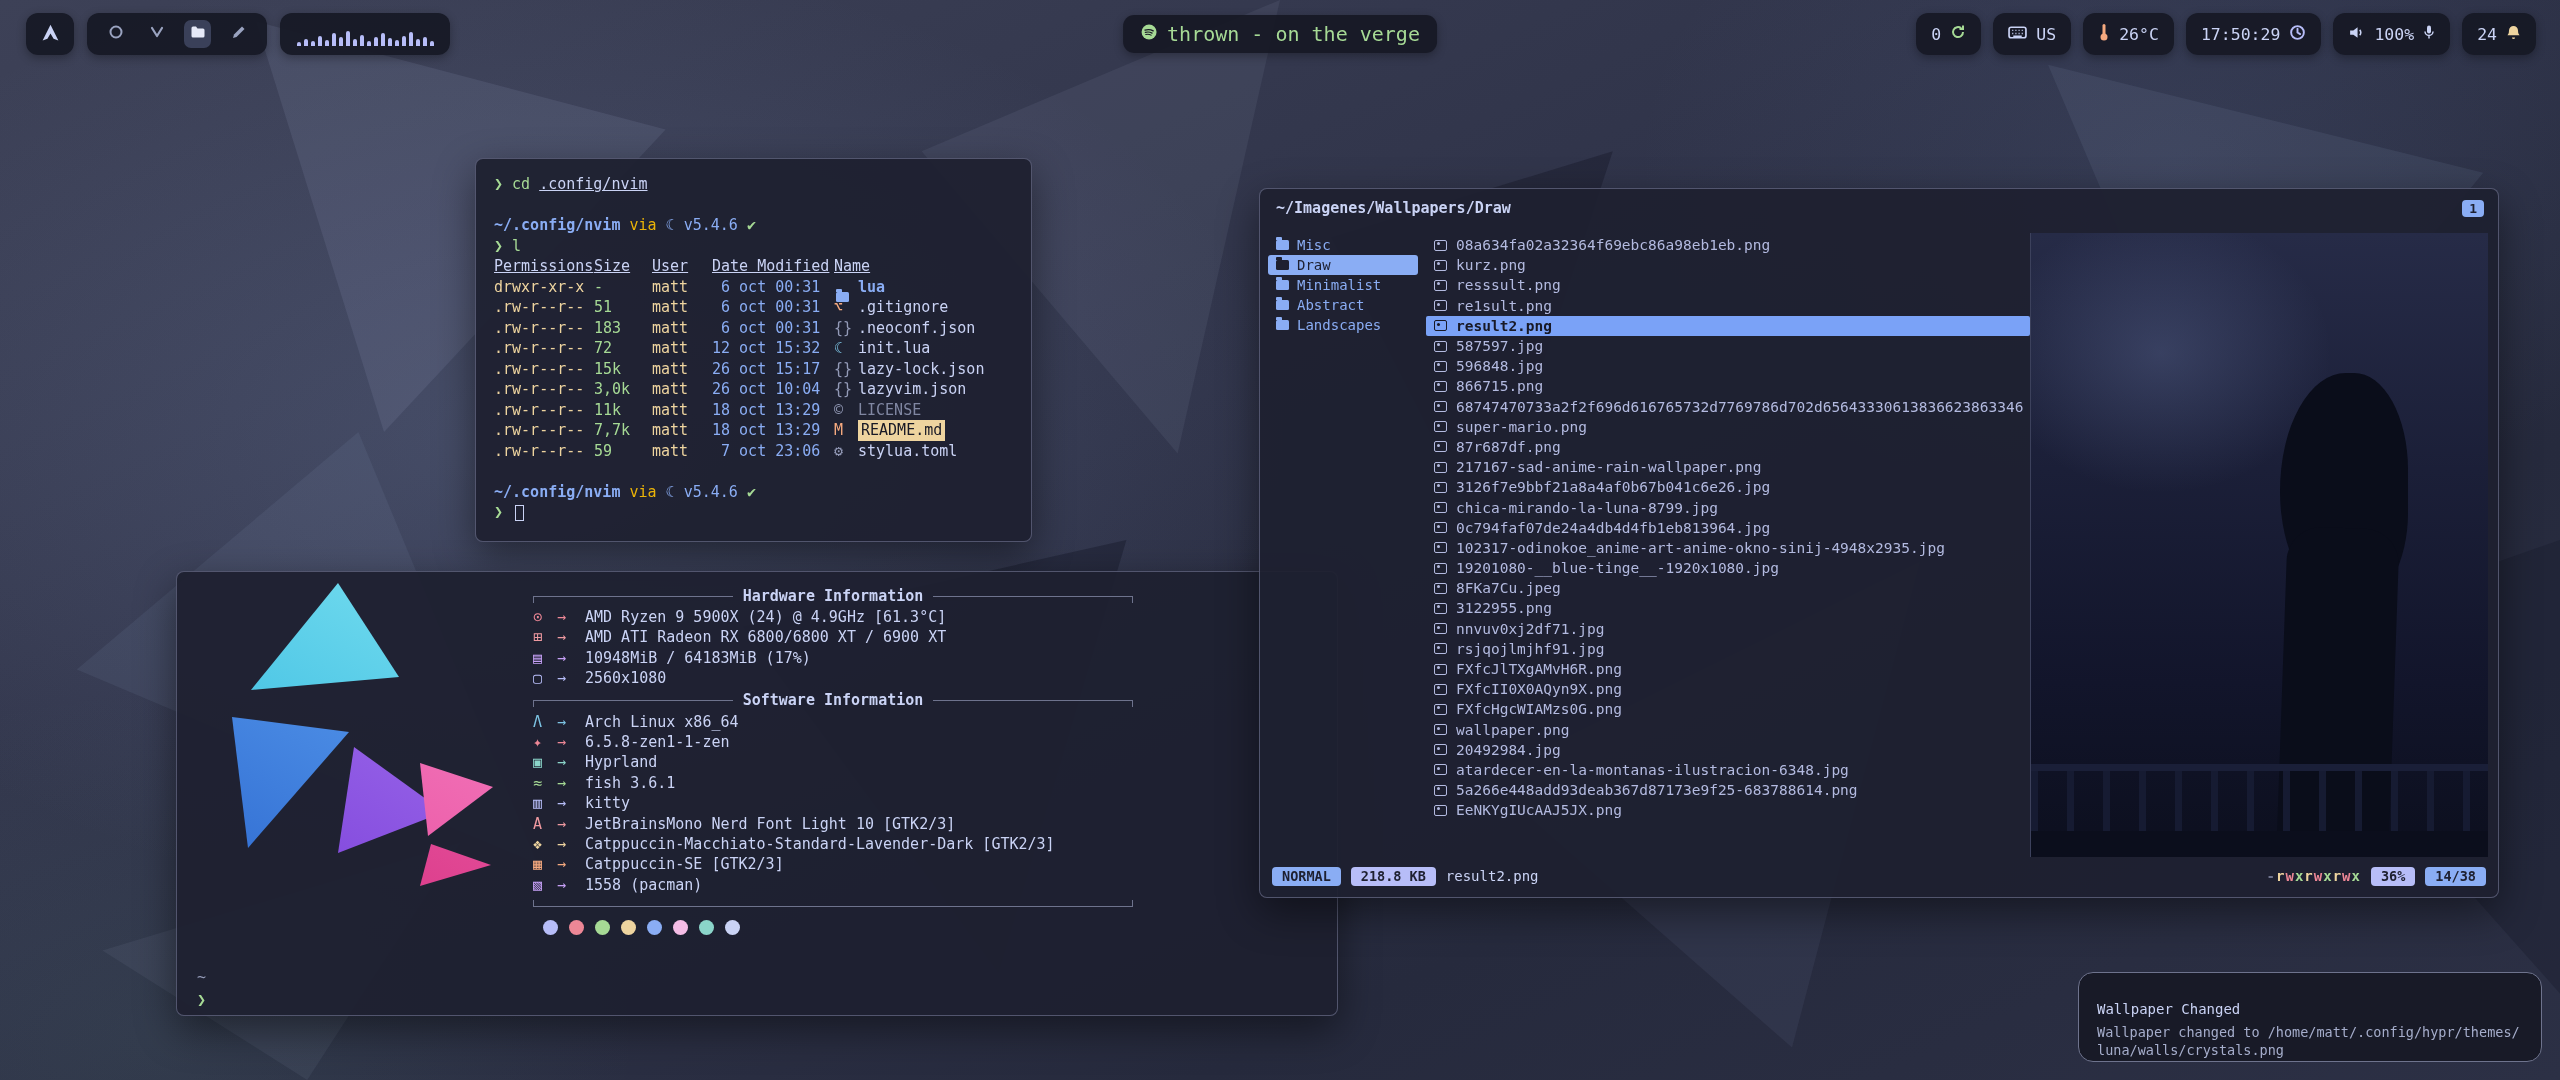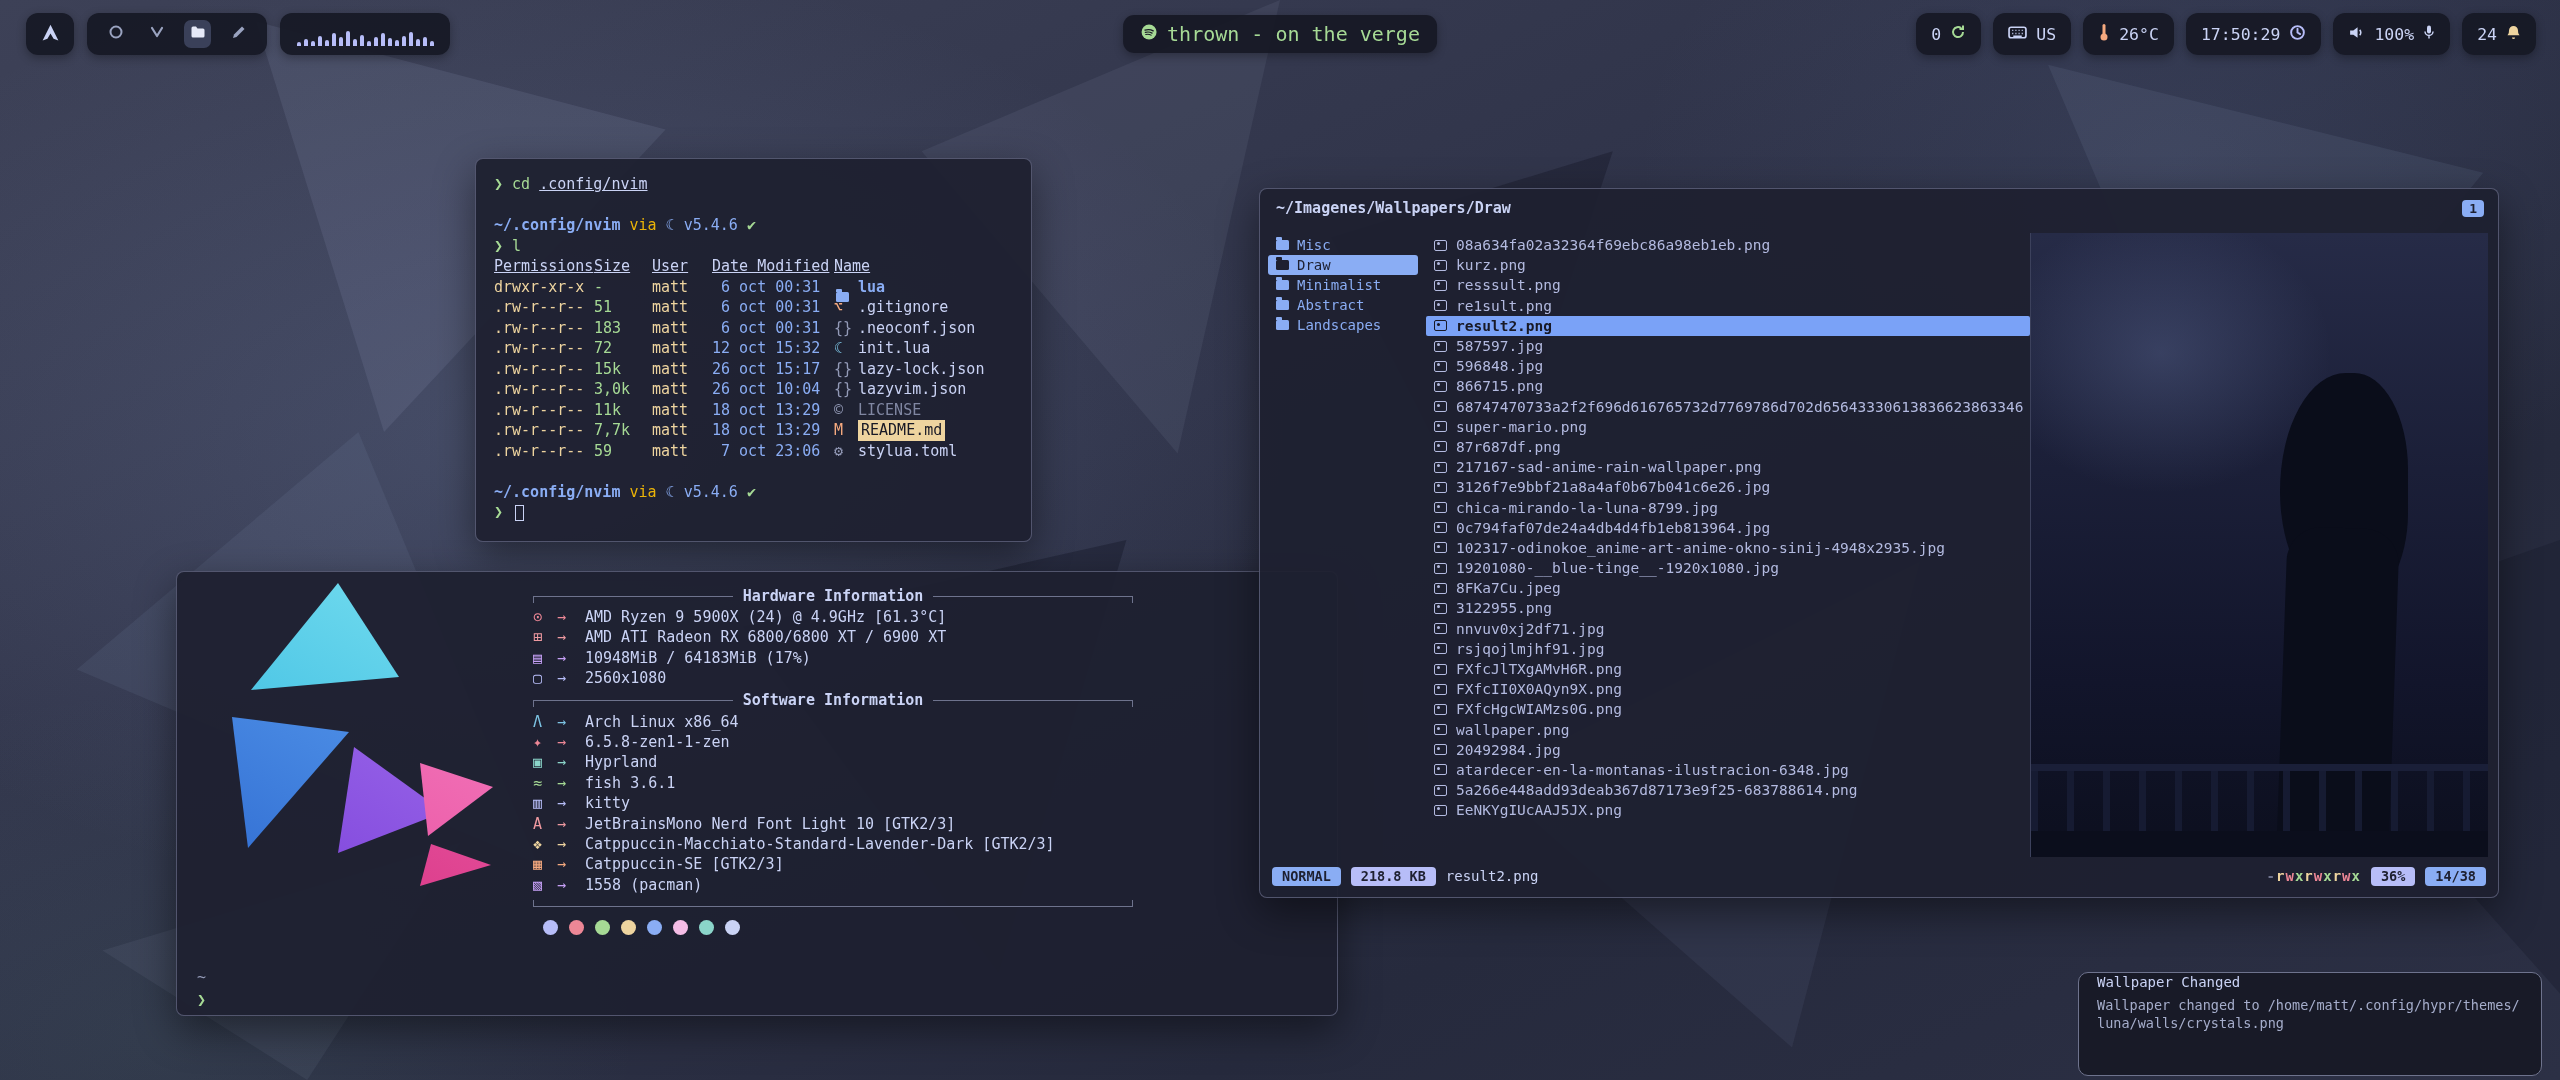--- a/index.html
+++ b/index.html
@@ -130,22 +130,22 @@
   .b-mode{background:#8aadf4}
   .b-size{background:#b7bdf8}
   .b-pct{background:#b7bdf8}
   .b-pos{background:#8aadf4}
   .fm-file{color:#cad3f5}
   .fm-sp{flex:1}
   .fm-perms{font-weight:bold;letter-spacing:1px}
   .p-dim{color:#6e738d}.p-y{color:#eed49f}.p-r{color:#ed8796}.p-g{color:#a6da95}
 
   
-  .notif{position:absolute;left:2078px;top:972px;width:464px;height:104px;background:rgba(24,26,38,0.97);
-         border:1px solid #6e738d;border-radius:10px;padding:1px 18px}
+  .notif{position:absolute;left:2078px;top:972px;width:464px;height:90px;background:rgba(24,26,38,0.97);
+         border:1px solid #6e738d;border-radius:15px;padding:28px 18px}
   .notif-title{color:#cad3f5;font-size:14px;margin-bottom:6px}
   .notif-body{color:#a5adcb;font-size:13.5px;line-height:18px;word-break:break-all}
 </style>
 </head>
 <body>
 
 <div class="crystal">
   <div class="cr cr1"></div>
   <div class="cr cr2"></div>
   <div class="cr cr3"></div>

